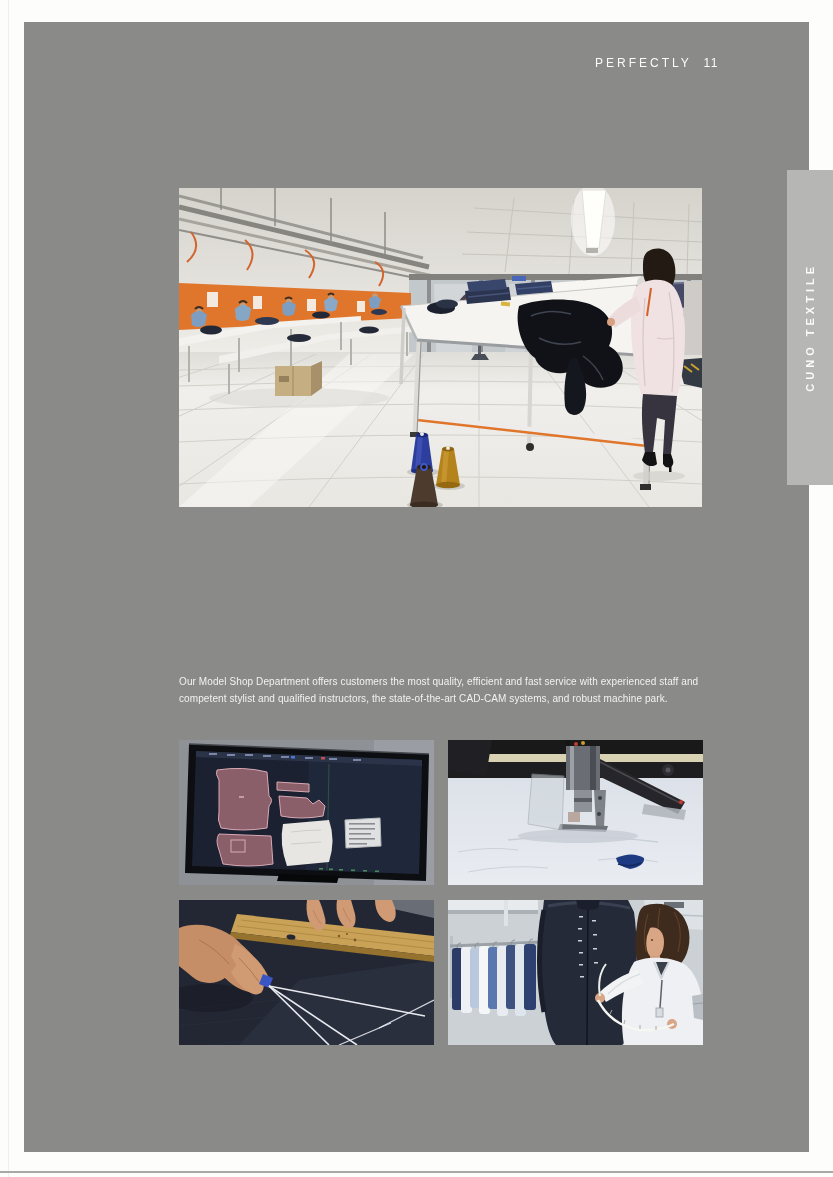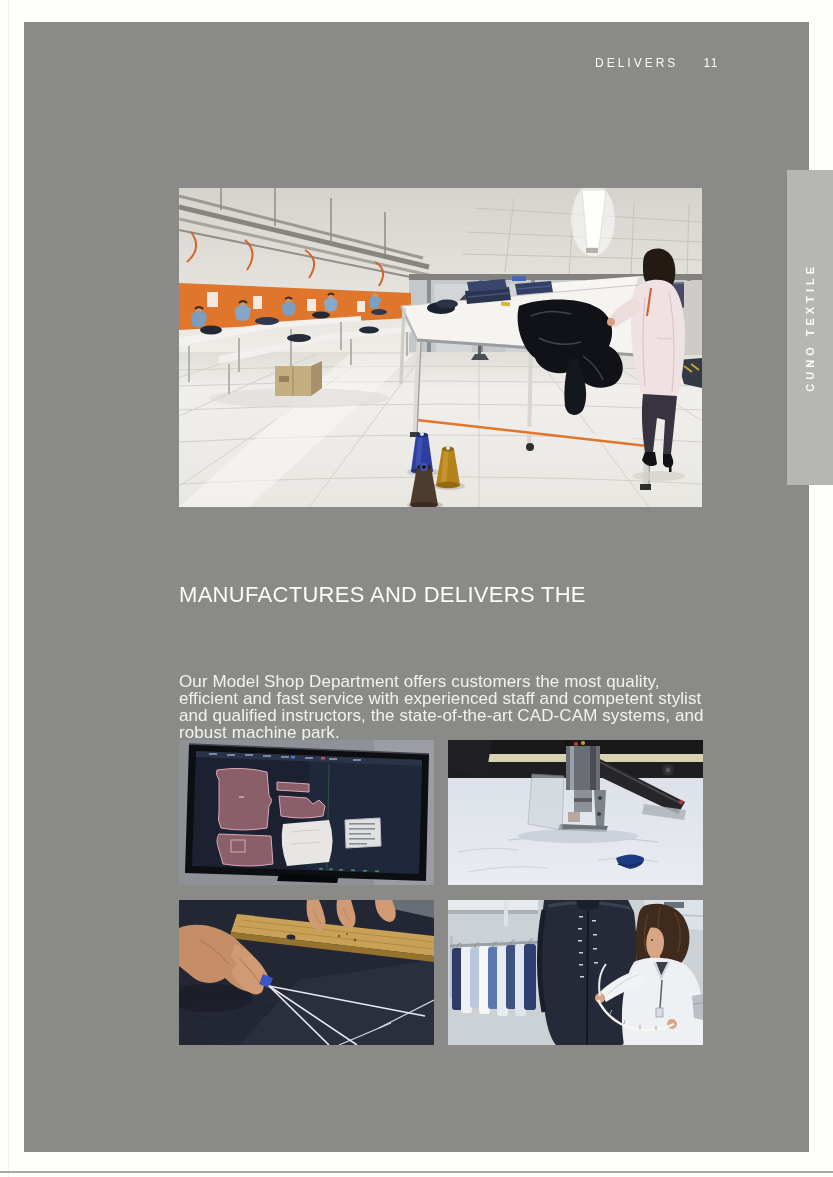--- a/index.html
+++ b/index.html
@@ -32,32 +32,32 @@
   .p-cad{left:155px;top:718px;width:255px;height:145px;}
   .p-cut{left:424px;top:718px;width:255px;height:145px;}
   .p-chalk{left:155px;top:878px;width:255px;height:145px;}
   .p-fit{left:424px;top:878px;width:255px;height:145px;}
   .heading{
     position:absolute;left:155px;top:559px;width:540px;
     color:#fcfcfa;font-size:22px;line-height:28px;font-weight:400;letter-spacing:0.3px;
   }
   .paragraph{
     position:absolute;left:155px;top:651px;width:530px;
-    color:#f2f2f0;font-size:17px;line-height:17px;letter-spacing:0.1px;
+    color:#f2f2f0;font-size:10px;line-height:17px;letter-spacing:0.1px;
   }
 </style>
 </head>
 <body>
 
 <div class="fold-line"></div>
 
 <div class="page">
 
   <div class="header">
-    <span>DELIVERS</span>
+    <span>PERFECTLY</span>
     <span class="pagenum">11</span>
   </div>
 
   <div class="photo hero">
     <svg viewBox="0 0 523 319" preserveAspectRatio="none">
       <defs>
         <linearGradient id="hCeil" x1="0" y1="0" x2="0" y2="1">
           <stop offset="0" stop-color="#d6d3cd"></stop>
             <stop offset="1" stop-color="#efede8"></stop>
         </linearGradient>
@@ -291,21 +291,20 @@
         <circle cx="269" cy="260" r="2" fill="#f0ead8"></circle>
         <polygon points="238,279 252,279 259,317 231,317" fill="#4d3b2e"></polygon>
         <ellipse cx="245" cy="317" rx="14" ry="3.5" fill="#3b2c21"></ellipse>
         <ellipse cx="245" cy="279" rx="7" ry="3" fill="#2e231b"></ellipse>
         <circle cx="245" cy="279" r="3" fill="#20160f" stroke="#3f58c5" stroke-width="1.8"></circle>
       </g>
     </svg>
   </div>
 
   <div class="heading">
-    <div>MANUFACTURES AND DELIVERS THE</div>
   </div>
 
   <div class="paragraph">Our Model Shop Department offers customers the most quality, efficient and fast service with experienced staff and competent stylist and qualified instructors, the state-of-the-art CAD-CAM systems, and robust machine park.</div>
 
   <div class="photo p-cad">
     <svg viewBox="0 0 255 145" preserveAspectRatio="none">
       <rect width="255" height="145" fill="#8e9196"></rect>
       <rect x="195" y="0" width="60" height="145" fill="#9a9ea4"></rect>
       <polygon points="10,4 250,14 247,141 6,133" fill="#0c0e12"></polygon>
       <path d="M10,4 L250,14" stroke="#43464c" stroke-width="1.5" fill="none"></path>

